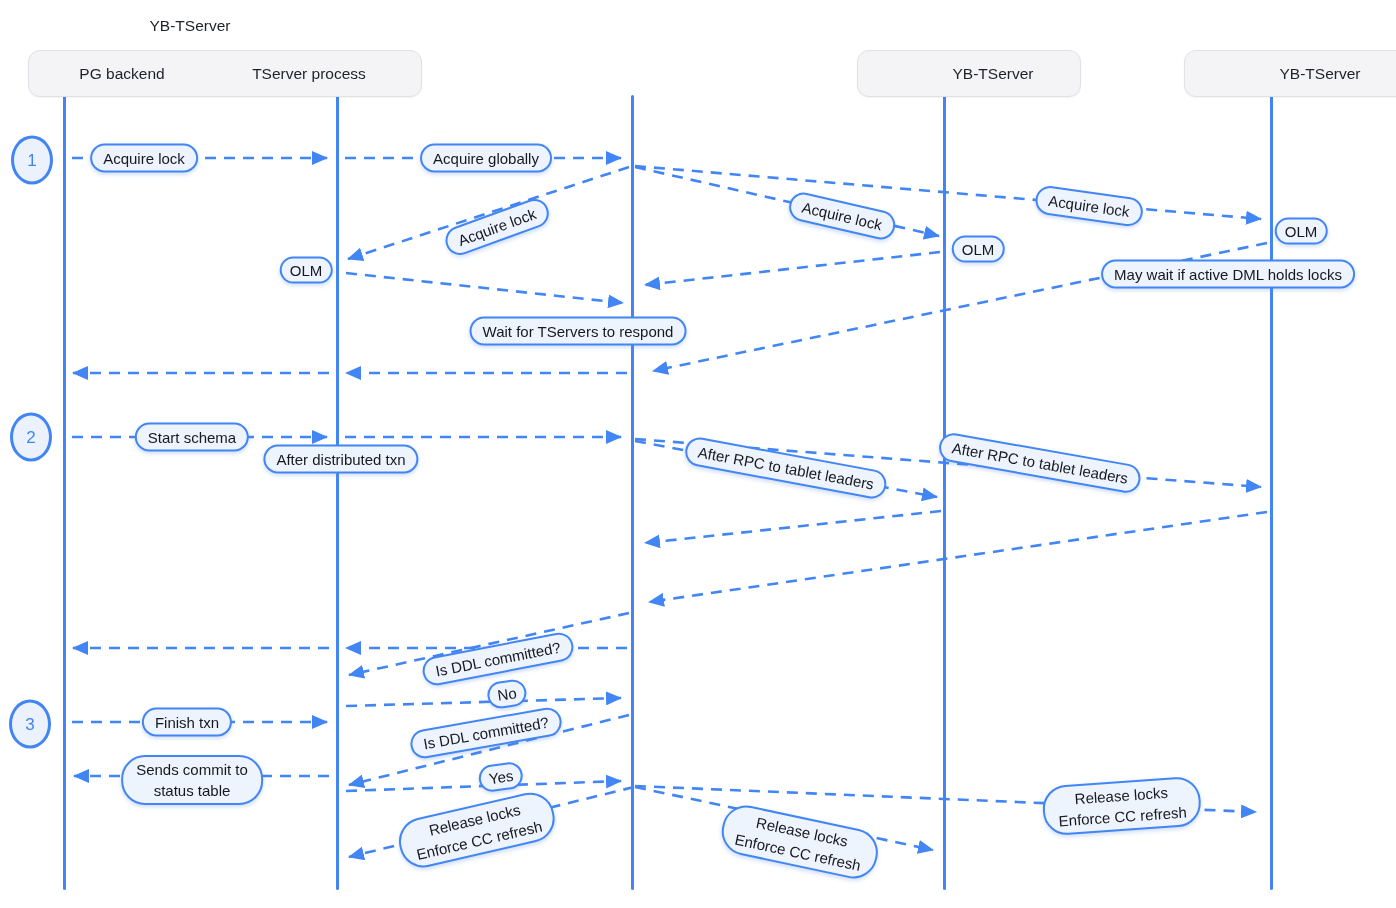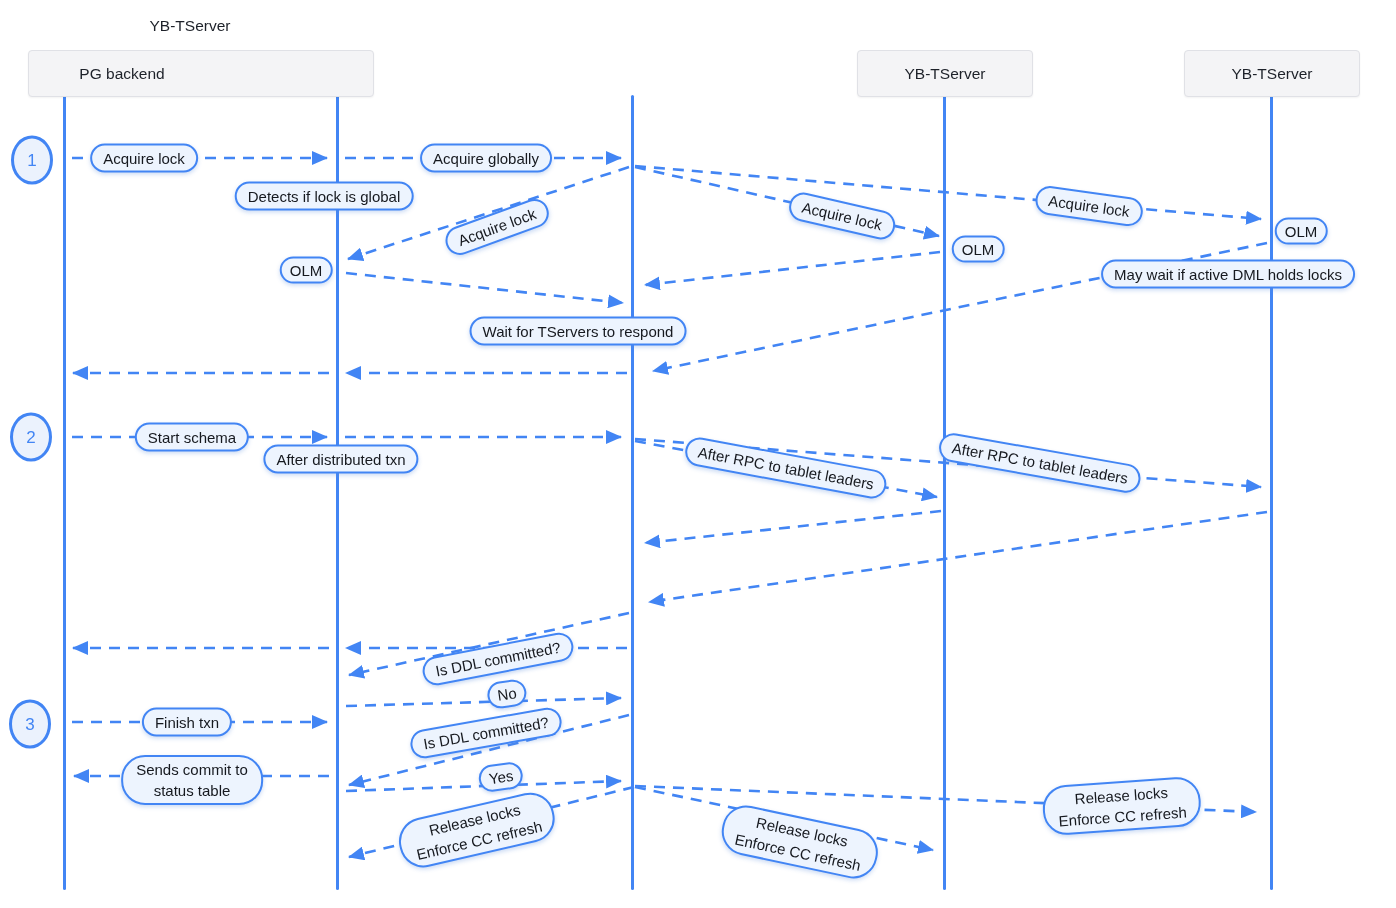--- a/index.html
+++ b/index.html
@@ -11,22 +11,22 @@
   }
   html,body{margin:0;padding:0;background:#ffffff;}
   body{font-family:"Liberation Sans", sans-serif;color:var(--text);}
   .stage{position:relative;width:1396px;height:908px;background:#ffffff;overflow:hidden;}
 
   .lifeline{position:absolute;top:95px;height:795px;width:3px;background:var(--accent);border-radius:2px;}
 
   .group-title{position:absolute;transform:translate(-50%,-50%);font-size:15.5px;color:#1d2129;white-space:nowrap;}
 
   .actor-box{position:absolute;height:45px;background:var(--header_fill);border:1px solid var(--header_border);
-    border-radius:4px;display:flex;align-items:center;justify-content:center;font-size:15.5px;color:#1d2129;
-    box-shadow:0 1px 2px rgba(0,0,0,0.05);}
+    border-radius:12px;display:flex;align-items:center;justify-content:center;font-size:15.5px;color:#1d2129;
+    box-shadow:0 1px 2px rgba(0,0,0,0.05);padding-left:48px;}
   .actor-label{position:absolute;top:0;height:45px;display:flex;align-items:center;transform:translateX(-50%);
     font-size:15.5px;color:#1d2129;white-space:nowrap;}
 
   .arrows{position:absolute;left:0;top:0;}
   .arrows line{stroke:var(--accent);stroke-width:2.6;stroke-dasharray:11 8;}
   .arrows .arrhead{fill:var(--accent);}
 
   .pill{position:absolute;transform:translate(-50%,-50%) rotate(var(--rot,0deg));
     background:var(--pill_fill);border:2.5px solid var(--accent);border-radius:16px;
     padding:2px 11px;font-size:15px;line-height:21px;color:var(--text);white-space:nowrap;text-align:center;
@@ -82,21 +82,20 @@
     <line x1="629" y1="715" x2="349" y2="785" marker-end="url(#arr)"></line>
     <line x1="329" y1="776" x2="74" y2="776" marker-end="url(#arr)"></line>
     <line x1="346" y1="791" x2="621" y2="781" marker-end="url(#arr)"></line>
     <line x1="634" y1="787" x2="349" y2="857" marker-end="url(#arr)"></line>
     <line x1="635" y1="787" x2="933" y2="850" marker-end="url(#arr)"></line>
     <line x1="635" y1="786" x2="1256" y2="812" marker-end="url(#arr)"></line>
   </svg>
 
   <div class="pill" style="left:144px;top:158px">Acquire lock</div>
   <div class="pill" style="left:486px;top:158px">Acquire globally</div>
-  <div class="pill" style="left:324px;top:196px">Detects if lock is global</div>
   <div class="pill" style="left:497px;top:227px;--rot:-20deg">Acquire lock</div>
   <div class="pill" style="left:842px;top:216px;--rot:13deg">Acquire lock</div>
   <div class="pill" style="left:1089px;top:206px;--rot:8deg">Acquire lock</div>
   <div class="pill small" style="left:306px;top:270px">OLM</div>
   <div class="pill small" style="left:978px;top:249px">OLM</div>
   <div class="pill small" style="left:1301px;top:231px">OLM</div>
   <div class="pill" style="left:1228px;top:274px">May wait if active DML holds locks</div>
   <div class="pill" style="left:578px;top:331px">Wait for TServers to respond</div>
 
   <div class="pill" style="left:192px;top:437px">Start schema</div>
@@ -115,20 +114,21 @@
 Enforce CC refresh</div>
   <div class="pill two" style="left:800px;top:842px;--rot:12deg">Release locks
 Enforce CC refresh</div>
   <div class="pill two" style="left:1122px;top:806px;--rot:-4deg">Release locks
 Enforce CC refresh</div>
 
   <div class="group-title" style="left:190px;top:26px">YB-TServer</div>
 
   <div class="actor-box" style="left:28px;top:50px;width:344px">
     <span class="actor-label" style="left:93px">PG backend</span>
+    <span class="actor-label" style="left:280px">TServer process</span>
   </div>
   <div class="actor-box" style="left:857px;top:50px;width:174px">YB-TServer</div>
   <div class="actor-box" style="left:1184px;top:50px;width:174px">YB-TServer</div>
 
   <div class="step" style="left:32px;top:160px">1</div>
   <div class="step" style="left:31px;top:437px">2</div>
   <div class="step" style="left:30px;top:724px">3</div>
 
 </div>
 

